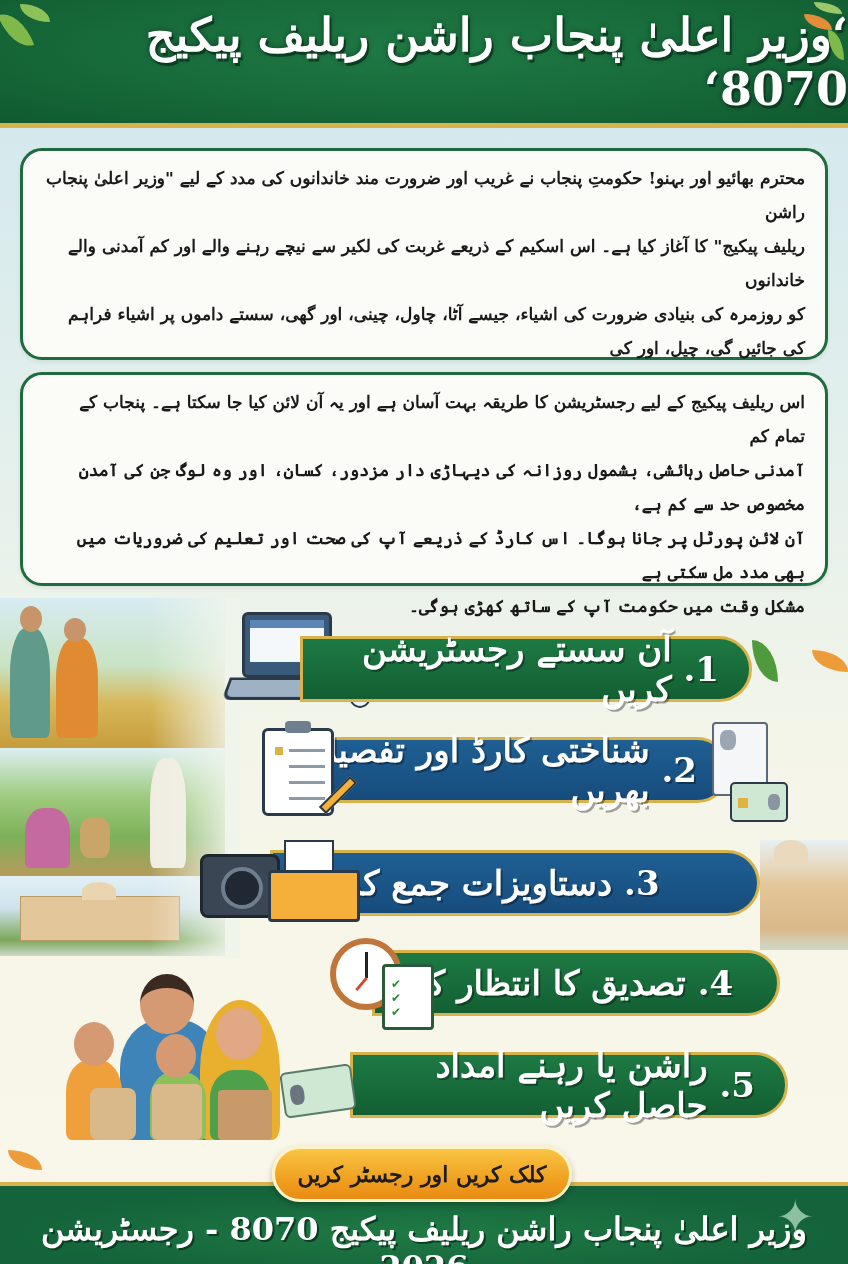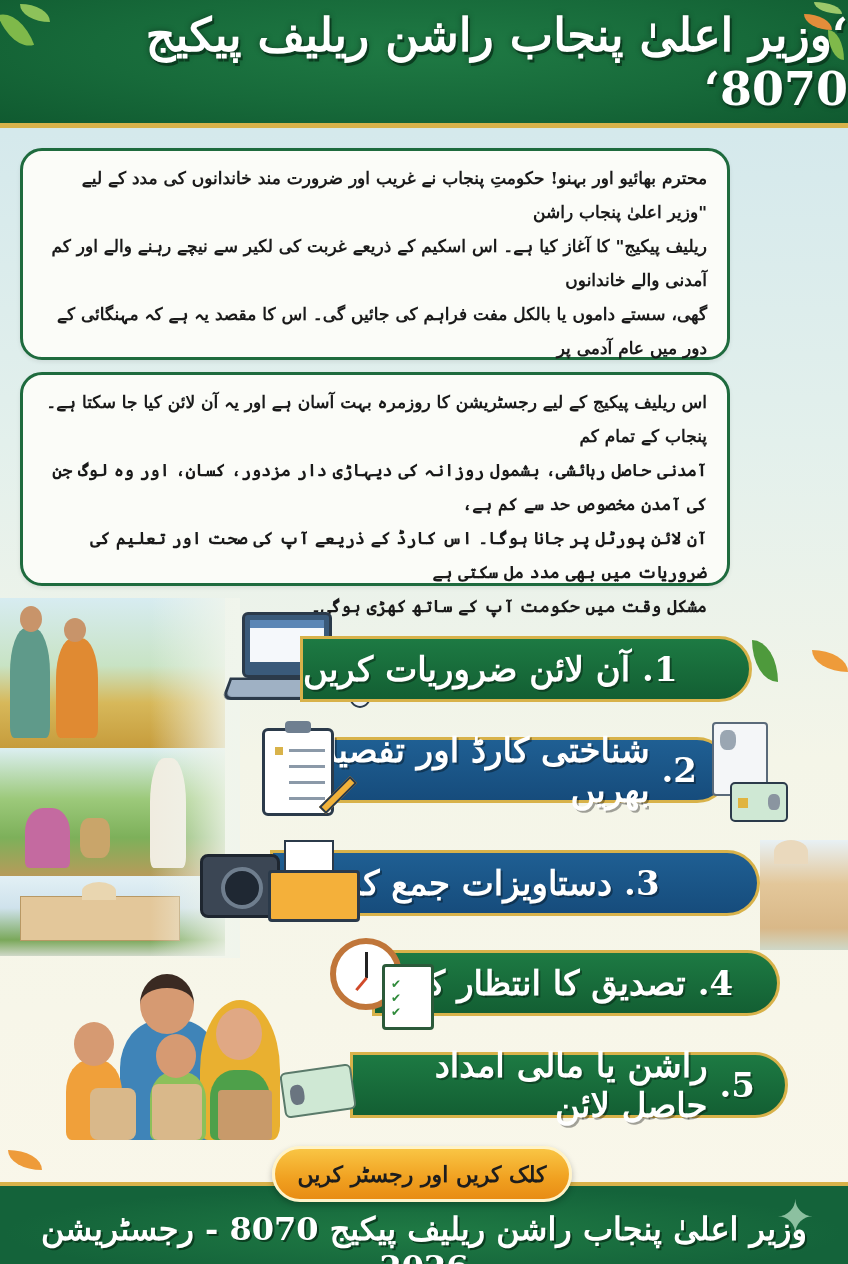--- a/index.html
+++ b/index.html
@@ -15,21 +15,21 @@
     border-bottom: 5px solid #d8b24a;
     display: flex; align-items: center; justify-content: center;
   }
   .header-title {
     color: #fff; font-family: "DejaVu Serif", serif; font-weight: bold; font-size: 46px;
     direction: rtl; text-shadow: 2px 3px 0 #0b3d20, 0 0 6px rgba(0,0,0,.4);
     letter-spacing: 0px; margin-top: 0;
   }
   .leaf { position: absolute; border-radius: 0 100% 0 100%; }
   .card {
-    position: absolute; left: 20px; width: 710px;
+    position: absolute; left: 20px; width: 808px;
     background: #fbfcf8; border: 3px solid #1e6b3e; border-radius: 22px;
     padding: 10px 20px; direction: rtl; text-align: right;
     font-family: "DejaVu Serif", serif; font-weight: bold; color: #1a1a1a;
     font-size: 17px; line-height: 34px;
     box-shadow: 0 2px 4px rgba(0,0,0,.08);
   }
   .card1 { top: 148px; height: 212px; }
   .card2 { top: 372px; height: 214px; }
   .scene { position: absolute; left: 0; width: 225px; }
   .scene1 { top: 598px; height: 150px;
@@ -84,26 +84,27 @@
   <div class="leaf" style="left:20px;top:4px;width:30px;height:18px;background:#8dc25a;"></div>
   <div class="leaf" style="right:16px;top:14px;width:28px;height:16px;background:#e38d3a;"></div>
   <div class="leaf" style="right:4px;top:30px;width:16px;height:30px;background:#7fb94a;"></div>
   <div class="leaf" style="right:6px;top:2px;width:28px;height:12px;background:#9cc86a;"></div>
   <div class="header-title">‘وزیر اعلیٰ پنجاب راشن ریلیف پیکیج 8070‘</div>
 </div>
 
 <div class="card card1">
   <div>محترم بھائیو اور بہنو! حکومتِ پنجاب نے غریب اور ضرورت مند خاندانوں کی مدد کے لیے "وزیر اعلیٰ پنجاب راشن</div>
   <div>ریلیف پیکیج" کا آغاز کیا ہے۔ اس اسکیم کے ذریعے غربت کی لکیر سے نیچے رہنے والے اور کم آمدنی والے خاندانوں</div>
+  <div>کو روزمرہ کی بنیادی ضرورت کی اشیاء، جیسے آٹا، چاول، چینی، اور گھی، سستے داموں پر اشیاء فراہم کی جائیں گی، چیل، اور کی</div>
   <div>گھی، سستے داموں یا بالکل مفت فراہم کی جائیں گی۔ اس کا مقصد یہ ہے کہ مہنگائی کے دور میں عام آدمی پر</div>
   <div>مالی بوجھ کم کیا جا سکے اور ہر گھر تک بنیادی ضروریات پہنچائی جا سکیں۔</div>
 </div>
 
 <div class="card card2">
-  <div>اس ریلیف پیکیج کے لیے رجسٹریشن کا روزمرہ بہت آسان ہے اور یہ آن لائن کیا جا سکتا ہے۔ پنجاب کے تمام کم</div>
+  <div>اس ریلیف پیکیج کے لیے رجسٹریشن کا طریقہ بہت آسان ہے اور یہ آن لائن کیا جا سکتا ہے۔ پنجاب کے تمام کم</div>
   <div>آمدنی حاصل رہائشی، بشمول روزانہ کی دیہاڑی دار مزدور، کسان، اور وہ لوگ جن کی آمدن مخصوص حد سے کم ہے،</div>
   <div>آن لائن پورٹل پر جانا ہوگا۔ اس کارڈ کے ذریعے آپ کی صحت اور تعلیم کی ضروریات میں بھی مدد مل سکتی ہے</div>
   <div>مشکل وقت میں حکومت آپ کے ساتھ کھڑی ہوگی۔</div>
 </div>
 
 <div class="scene scene1">
   <div class="person" style="left:10px;top:30px;width:40px;height:110px;background:#5f9a8a;"></div>
   <div class="person" style="left:20px;top:8px;width:22px;height:26px;background:#c8946a;border-radius:50%;"></div>
   <div class="person" style="left:56px;top:40px;width:42px;height:100px;background:#e08a32;"></div>
   <div class="person" style="left:64px;top:20px;width:22px;height:24px;background:#c8946a;border-radius:50%;"></div>
@@ -123,21 +124,21 @@
   <div style="position:absolute;left:14px;top:0;width:34px;height:24px;background:#ead9bd;border-radius:50% 50% 0 0;"></div>
 </div>
 
 <div class="icon-box" style="left:222px;top:612px;width:140px;height:96px;">
   <div style="position:absolute;left:20px;top:0;width:90px;height:66px;background:#3a5a7a;border:3px solid #2b3a4a;border-radius:6px;"></div>
   <div style="position:absolute;left:28px;top:8px;width:74px;height:42px;background:#f5f8fb;border-top:8px solid #5b86b5;"></div>
   <div style="position:absolute;left:4px;top:64px;width:122px;height:24px;background:#9fb1c4;border:3px solid #2b3a4a;border-radius:0 0 8px 8px;transform:perspective(60px) rotateX(20deg);"></div>
   <div style="position:absolute;left:126px;top:66px;width:24px;height:30px;background:#eef2f6;border:2px solid #2b3a4a;border-radius:50%;"></div>
 </div>
 <div class="step step1 green">
-  <span class="label">1.</span>&nbsp;<span class="label">آن لائن ضروریات کریں</span>
+  <span class="label">1.</span>&nbsp;<span class="label">آن سستے رجسٹریشن کریں</span>
 </div>
 <div class="leaf" style="left:752px;top:640px;width:26px;height:42px;background:#4e9a3c;"></div>
 <div class="leaf" style="left:812px;top:650px;width:36px;height:22px;background:#ee9b3a;"></div>
 
 <div class="step step2 blue">
   <span class="label">2.</span>&nbsp;<span class="label">شناختی کارڈ اور تفصیلات بھریں</span>
 </div>
 <div class="icon-box" style="left:262px;top:728px;width:72px;height:88px;background:#fff;border:3px solid #2b3a4a;border-radius:6px;">
   <div style="position:absolute;left:20px;top:-10px;width:26px;height:12px;background:#6f7f90;border-radius:4px;"></div>
   <div style="position:absolute;left:10px;top:16px;width:8px;height:8px;background:#d9b34a;"></div>
@@ -171,21 +172,21 @@
 </div>
 <div class="icon-box" style="left:330px;top:938px;width:72px;height:72px;background:#fff;border:6px solid #c0763a;border-radius:50%;">
   <div style="position:absolute;left:29px;top:8px;width:3px;height:26px;background:#222;"></div>
   <div style="position:absolute;left:24px;top:32px;width:3px;height:16px;background:#d04a2a;transform:rotate(40deg);"></div>
 </div>
 <div class="icon-box" style="left:382px;top:964px;width:52px;height:66px;background:#fff;border:3px solid #2b5a3a;border-radius:4px;">
   <div style="position:absolute;left:6px;top:10px;color:#2f8a3a;font-size:12px;line-height:14px;">✔<br>✔<br>✔</div>
 </div>
 
 <div class="step step5 green">
-  <span class="label">5.</span>&nbsp;<span class="label">راشن یا مالی امداد حاصل لائن</span>
+  <span class="label">5.</span>&nbsp;<span class="label">راشن یا رہنے امداد حاصل کریں</span>
 </div>
 <div class="icon-box" style="left:282px;top:1068px;width:72px;height:46px;background:#cfe8d4;border:2px solid #5a7a6a;border-radius:6px;transform:rotate(-8deg);">
   <div style="position:absolute;left:6px;top:12px;width:14px;height:20px;background:#6a7580;border-radius:40%;"></div>
 </div>
 
 <div style="position:absolute;left:60px;top:960px;width:230px;height:180px;">
   <div class="person" style="left:60px;top:60px;width:100px;height:120px;background:#3f84b8;"></div>
   <div class="person" style="left:80px;top:14px;width:54px;height:60px;background:#d69a72;border-radius:50%;border-top:14px solid #3a2a22;"></div>
   <div class="person" style="left:140px;top:40px;width:80px;height:140px;background:#e9b030;border-radius:50% 50% 10% 10%;"></div>
   <div class="person" style="left:156px;top:48px;width:46px;height:52px;background:#e0a884;border-radius:50%;"></div>

